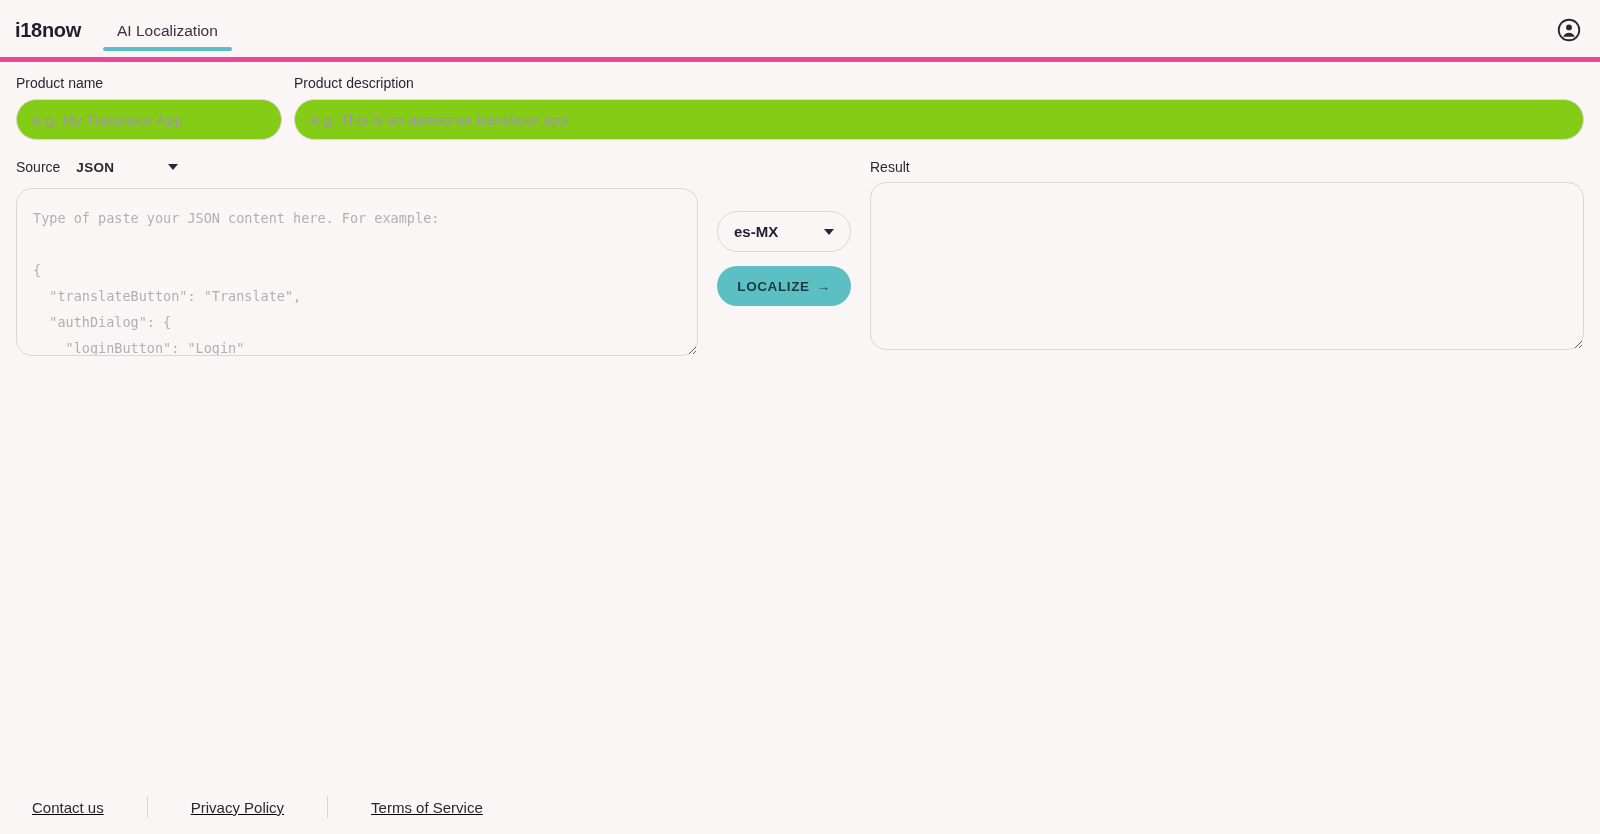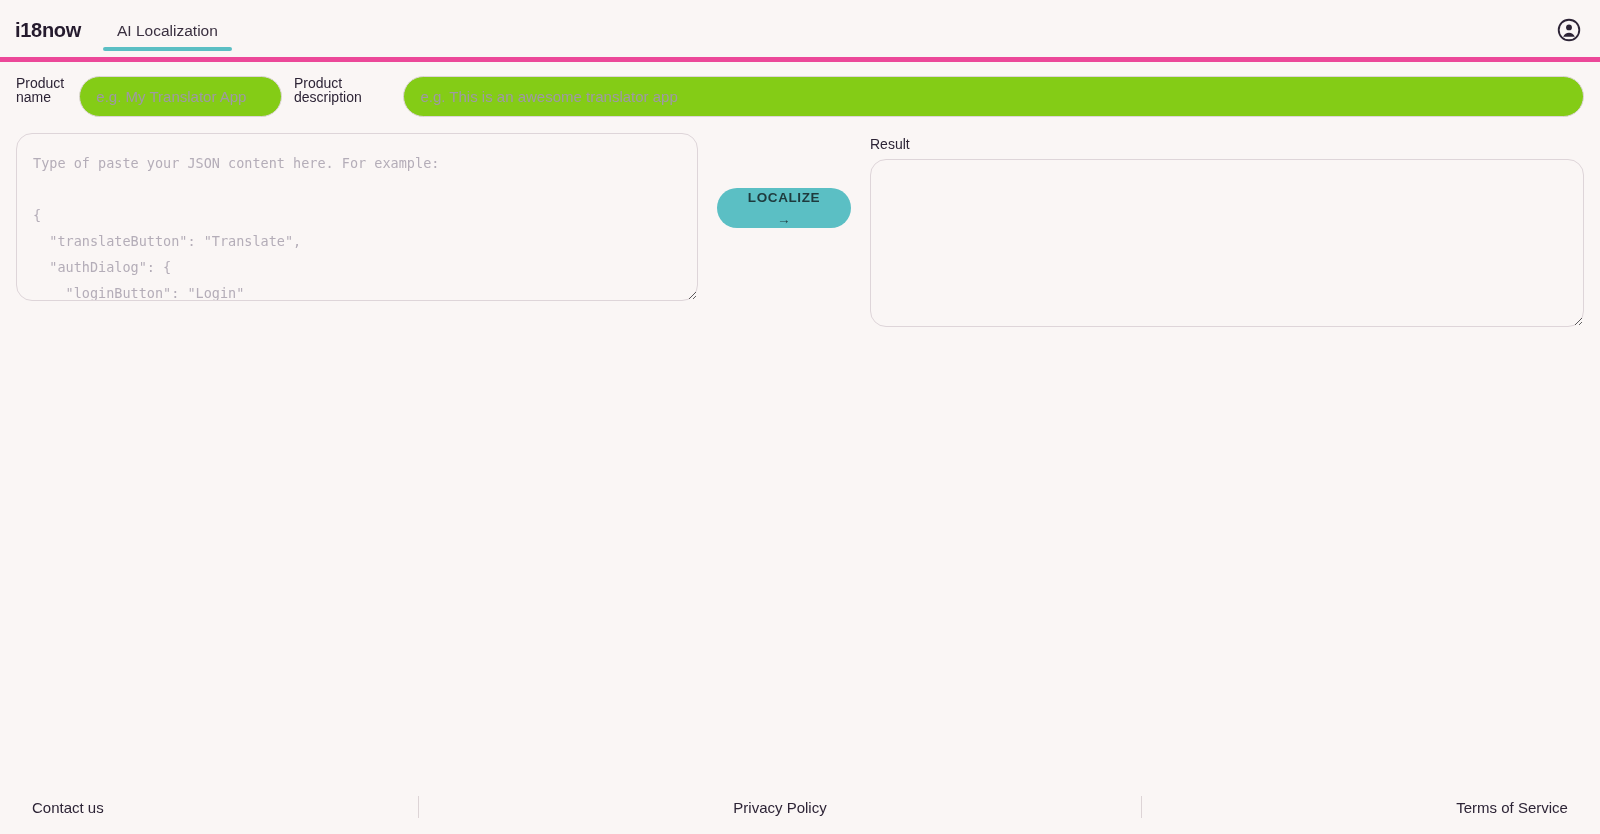--- a/index.html
+++ b/index.html
@@ -58,21 +58,21 @@
     width: 26px; height: 26px;
     cursor: pointer;
   }
 
   
   .form-row {
     display: flex;
     padding: 14px 16px 0 16px;
     gap: 12px;
   }
-  .field { display: flex; flex-direction: row; }
+  .field { display: flex; flex-direction: column; }
   .field.name { width: 266px; flex: 0 0 266px; }
   .field.desc { flex: 1 1 auto; justify-content: space-between; }
   .field-label {
     font-size: 14px;
     color: #2d2436;
     margin-bottom: 9px;
     line-height: 1;
   }
   .pill-input {
     height: 41px;
@@ -190,32 +190,32 @@
     color: #1e3a3d;
     font-size: 13.5px;
     font-weight: bold;
     letter-spacing: 0.6px;
     font-family: "Liberation Sans", sans-serif;
     cursor: pointer;
     display: flex;
     align-items: center;
     justify-content: center;
     gap: 7px;
-    flex-direction: column;
   }
 
   
   .footer {
     position: absolute;
     left: 0; right: 0;
     bottom: 16px;
     display: flex;
     align-items: center;
-    justify-content: space-between;
+    justify-content: flex-start;
     gap: 11px;
+    text-decoration: underline;
   }
   .footer a {
     font-size: 15px;
     color: #2d2436;
     text-decoration: none;
     padding: 0 32px;
     cursor: pointer;
   }
   .fdiv {
     width: 1px; height: 22px;
@@ -251,31 +251,42 @@
   </div>
   <div class="field desc">
     <label class="field-label">Product description</label>
     <input class="pill-input" type="text" placeholder="e.g. This is an awesome translator app" style="">
   </div>
 </div>
 
 <div class="work-row">
 
   <div class="col-source">
+    <div class="source-head">
+      <span class="source-label">Source</span>
+      <button class="mini-select">
+        <span class="val">JSON</span>
+        <span class="caret"></span>
+      </button>
+    </div>
     <textarea class="big-box" placeholder="Type of paste your JSON content here. For example:
 
 {
   &quot;translateButton&quot;: &quot;Translate&quot;,
   &quot;authDialog&quot;: {
     &quot;loginButton&quot;: &quot;Login&quot;
   }
 }" style=""></textarea>
   </div>
 
   <div class="col-mid">
+    <div class="lang-select">
+      <span class="val">es-MX</span>
+      <span class="caret"></span>
+    </div>
     <button class="localize-btn">
       <span>LOCALIZE</span>
       <span>→</span>
     </button>
   </div>
 
   <div class="col-result">
     <label class="result-label">Result</label>
     <textarea class="big-box result-box" placeholder="" style=""></textarea>
   </div>

